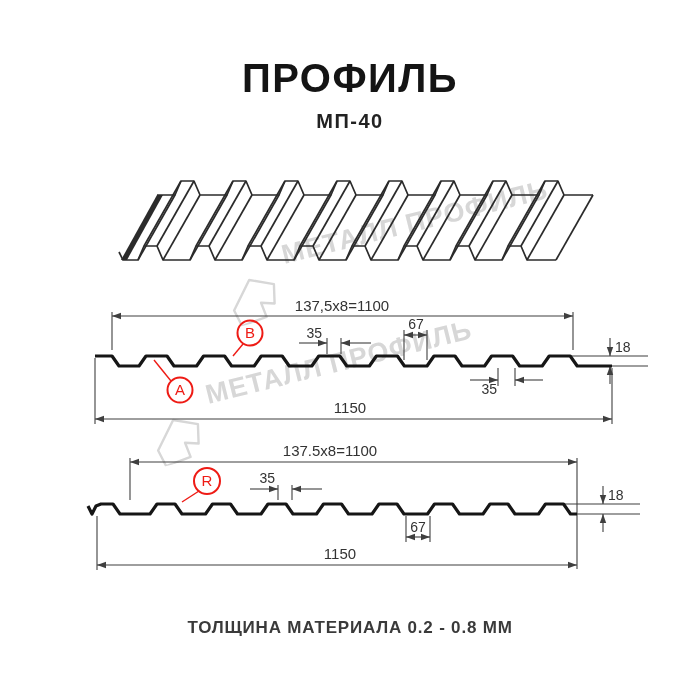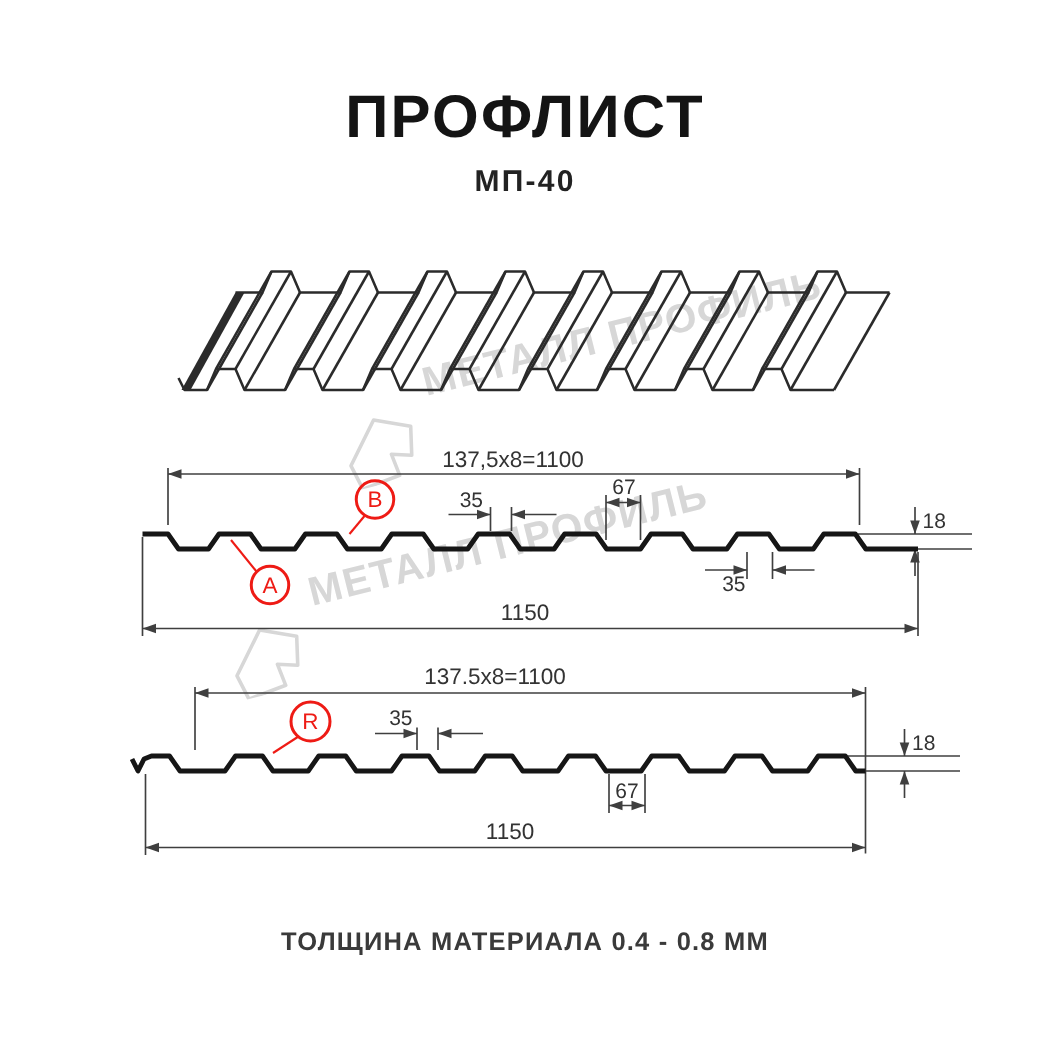--- a/index.html
+++ b/index.html
@@ -37,21 +37,21 @@
   <div class="wm wm2">
     <span class="wm-logo">
       <svg width="58" height="48" viewBox="0 0 58 48" fill="none">
         <path d="M8 31 L30 5 L53 15 L49 34 L36 30 L38 45 L12 48 Z" stroke="currentColor" stroke-width="2.4" fill="none" stroke-linejoin="round"></path>
       </svg>
     </span>
     <span class="wm-text">МЕТАЛЛ ПРОФИЛЬ</span>
   </div>
 
   <div class="header">
-    <div class="title">ПРОФЛИСТ</div>
+    <div class="title">ПРОФИЛЬ</div>
     <div class="subtitle">МП-40</div>
   </div>
 
   <svg id="sheet3d" class="layer" style="top:163px" width="700" height="112" viewBox="0 0 700 112">
       <g>
         <line x1="138" y1="97" x2="175" y2="32" stroke="#2b2b2b" stroke-width="1.7"></line>
         <line x1="144" y1="83" x2="181" y2="18" stroke="#2b2b2b" stroke-width="1.7"></line>
         <line x1="157" y1="83" x2="194" y2="18" stroke="#2b2b2b" stroke-width="1.7"></line>
         <line x1="163" y1="97" x2="200" y2="32" stroke="#2b2b2b" stroke-width="1.7"></line>
         <line x1="190" y1="97" x2="227" y2="32" stroke="#2b2b2b" stroke-width="1.7"></line>
@@ -179,14 +179,14 @@
     <text class="dimsm" x="418" y="87" text-anchor="middle">67</text>
     <text class="dimsm" x="608" y="55" text-anchor="start">18</text>
     <text class="dim" x="340" y="114" text-anchor="middle">1150</text>
     <g>
       <line x1="199" y1="46" x2="182" y2="57" stroke="#ee1b15" stroke-width="1.4"></line>
       <circle cx="207" cy="36" r="13" stroke="#ee1b15" stroke-width="2" fill="none"></circle>
       <text class="lbl" x="207" y="41" text-anchor="middle" fill="#ee1b15">R</text>
     </g>
   </svg>
 
-  <div class="footer">ТОЛЩИНА МАТЕРИАЛА 0.4 - 0.8 ММ</div>
+  <div class="footer">ТОЛЩИНА МАТЕРИАЛА 0.2 - 0.8 ММ</div>
 </div>
 
 </body></html>

